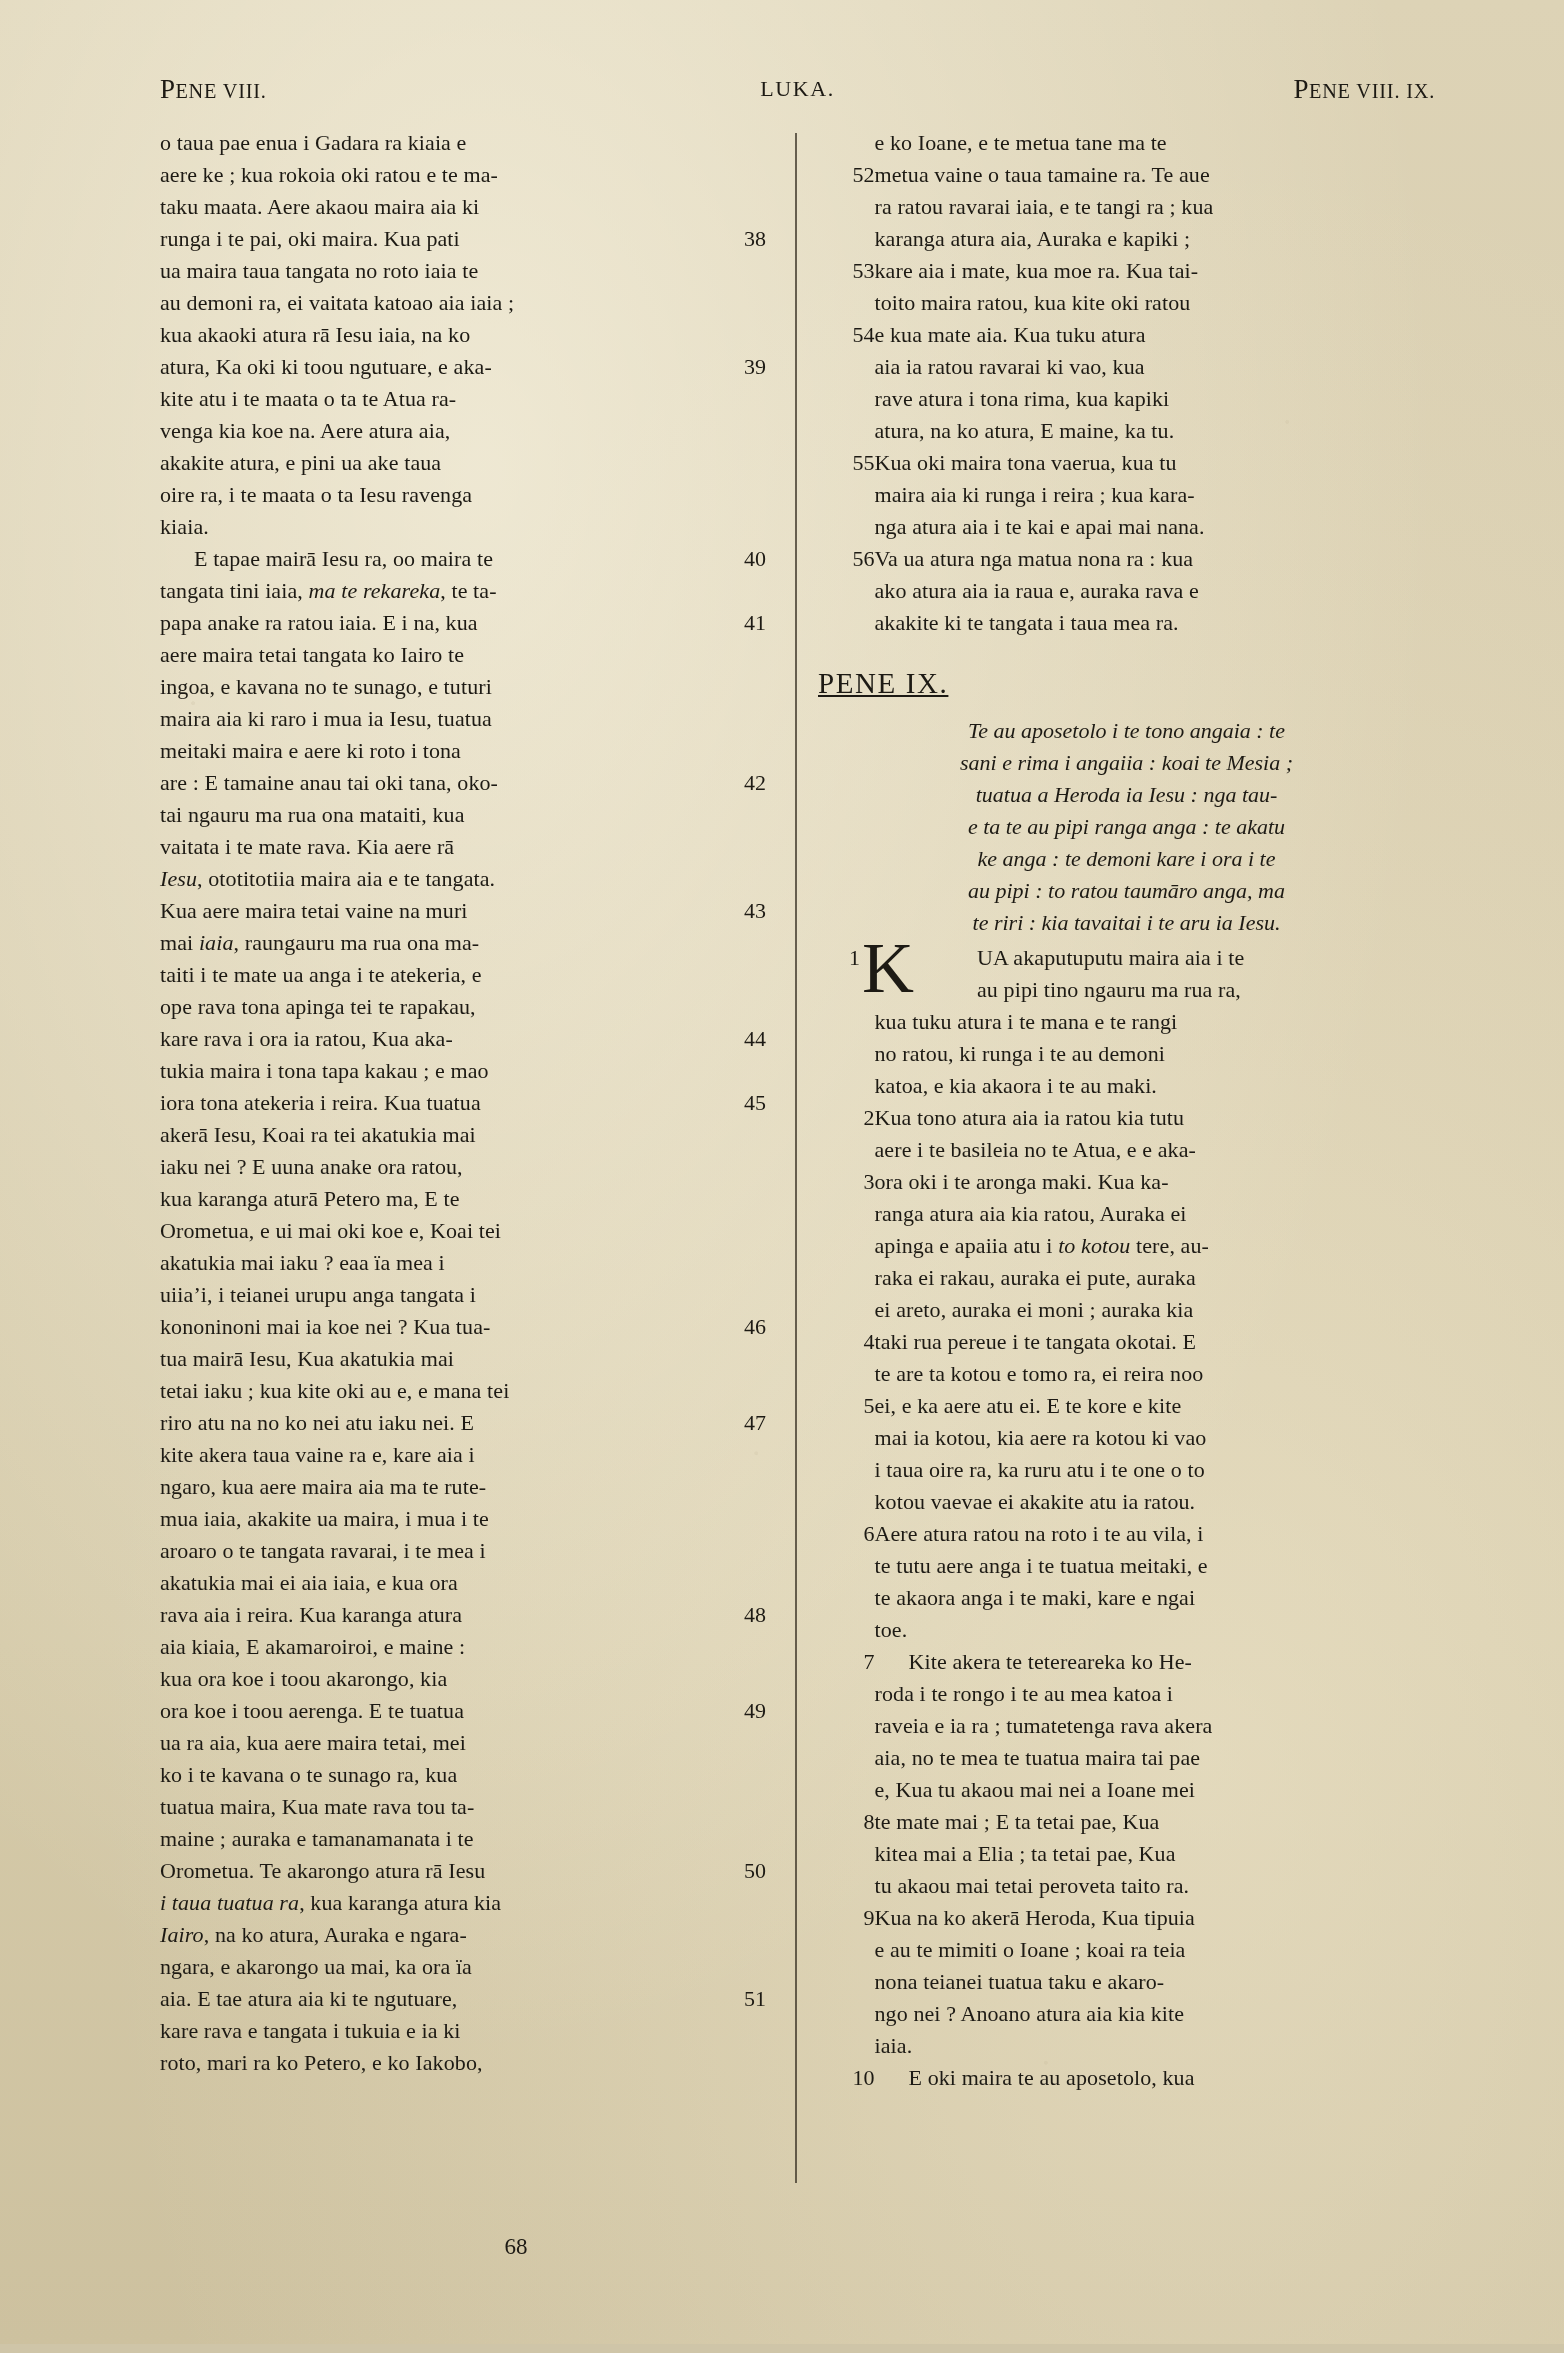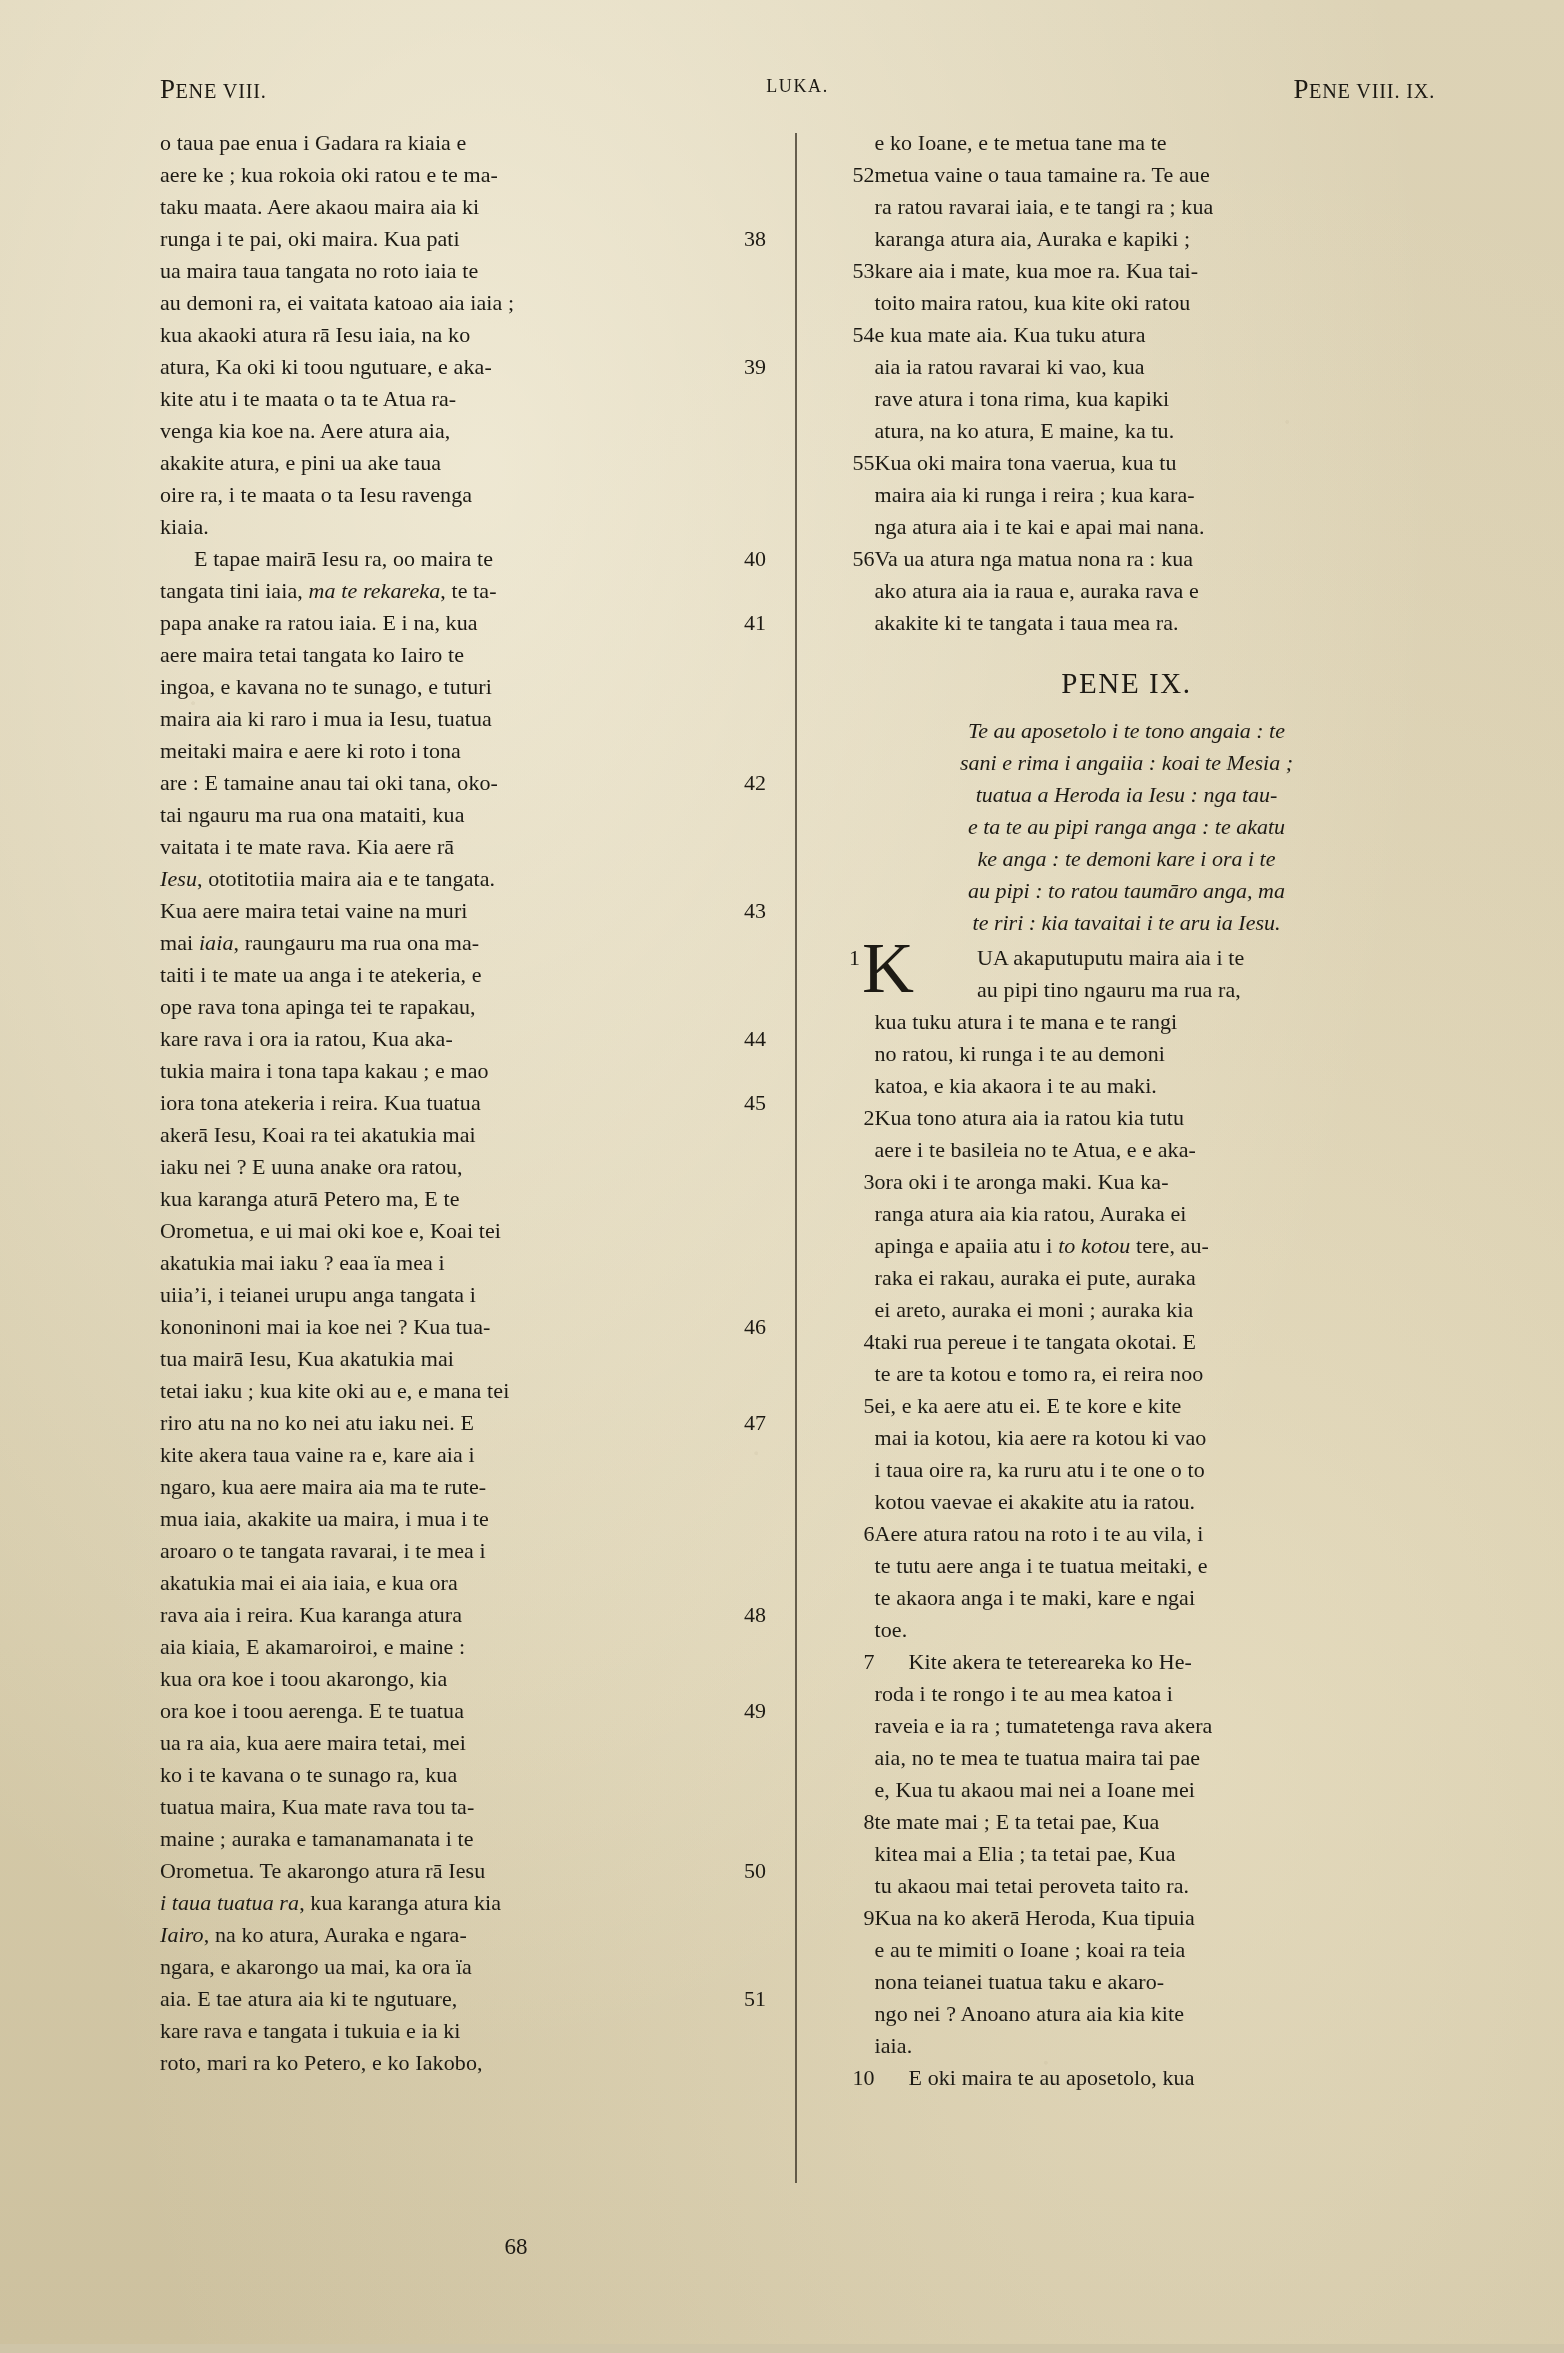--- a/index.html
+++ b/index.html
@@ -56,21 +56,21 @@
     position: absolute;
     left: 0; top: 0;
     font-size: 24px;
     letter-spacing: 0.4px;
   }
   .rh-center {
     position: absolute;
     left: 50%;
     transform: translateX(-50%);
     top: 1.6px;
-    font-size: 18px;
+    font-size: 22px;
     letter-spacing: 1.6px;
   }
   .rh-right {
     position: absolute;
     right: 0; top: 0;
     font-size: 24px;
     letter-spacing: 0.4px;
   }
   .smallcaps-first {
     font-size: 27px;
@@ -131,24 +131,25 @@
     flex: 0 0 44px;
     text-align: right;
     padding-left: 12.5px;
     font-size: 22px;
   }
   .indent { text-indent: 34px; }
   .ital { font-style: italic; }
 
   
   .chap-head {
-    text-align: center;
+    text-align: left;
     font-size: 29px;
     letter-spacing: 1.6px;
     margin: 28px 0 15.6px 0;
+    text-decoration: underline;
   }
   .chap-arg {
     font-style: italic;
     font-size: 22px;
     line-height: 32px;
     text-align: center;
     margin: 0 0 3px 0;
     padding: 0 9.4px;
   }
   .chap-arg div { white-space: nowrap; }

